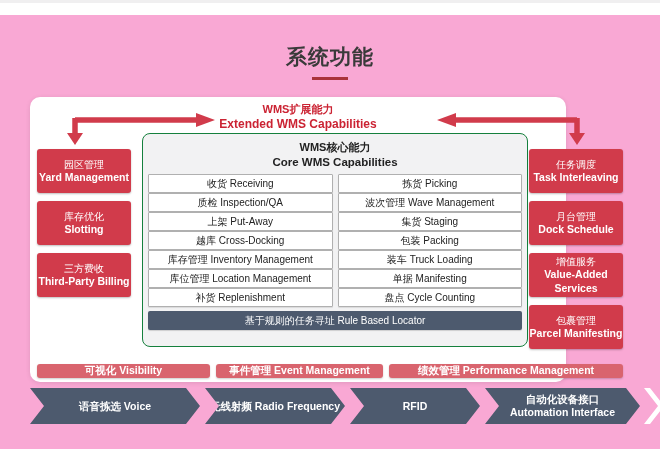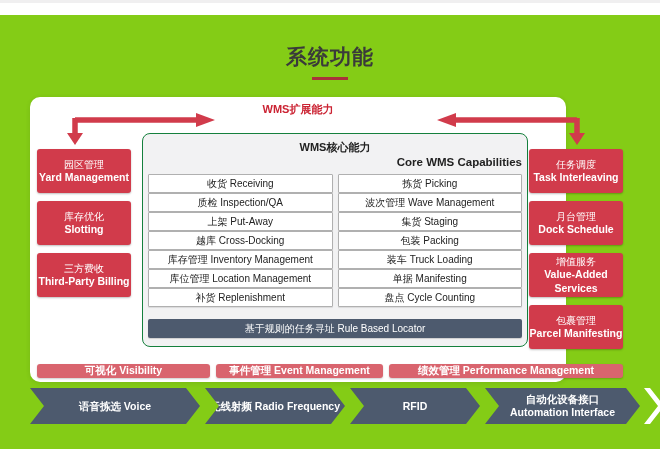--- a/index.html
+++ b/index.html
@@ -1,18 +1,18 @@
 <!DOCTYPE html>
 <html><head>
 <meta charset="utf-8">
 <style>
   * { margin:0; padding:0; box-sizing:border-box; }
   html,body { width:660px; height:449px; }
   body { font-family:"Liberation Sans","DejaVu Sans",sans-serif; background:#f3f3f3; }
-  .stage { position:relative; width:660px; height:449px; background:#84cc16; overflow:hidden; }
+  .stage { position:relative; width:660px; height:449px; background:#f9a8d4; overflow:hidden; }
   .topstrip { position:absolute; top:0; left:0; width:660px; height:15px; background:#ffffff; border-top:3px solid #f0eff0; }
   .page-title { position:absolute; top:43px; left:0; width:660px; text-align:center;
     font-size:21px; font-weight:bold; color:#3a3a3a; letter-spacing:1px; }
   .title-underline { position:absolute; top:77px; left:312px; width:36px; height:3px; background:#a9333a; }
 
   .panel { position:absolute; top:97px; left:30px; width:536px; height:285px; background:#ffffff;
     border-radius:10px; box-shadow:0 1px 5px rgba(0,0,0,0.10); }
 
   .ext-header { position:absolute; top:6px; left:0; width:100%; text-align:center; line-height:1.25; }
   .ext-zh { font-size:11px; font-weight:bold; color:#cb2333; }
@@ -28,26 +28,26 @@
   .redbox { height:44px; background:#d13b4b; border-radius:3px; color:#ffffff; text-align:center;
     display:flex; flex-direction:column; justify-content:center; line-height:1.3;
     box-shadow:0 1px 2px rgba(0,0,0,0.25); }
   .redbox .zh { font-size:10px; }
   .redbox .en { font-size:10.5px; font-weight:bold; }
 
   .core { position:absolute; top:36px; left:112px; width:386px; height:214px;
     background:#f2f2f3; border:1px solid #15803d; border-radius:8px; padding:5px; }
   .core-header { text-align:center; line-height:1.25; margin-top:2px; margin-bottom:5px; }
   .core-header .zh { font-size:11px; font-weight:bold; color:#222; display:block; }
-  .core-header .en { font-size:11.5px; font-weight:bold; color:#222; display:block;text-align:right; }
+  .core-header .en { font-size:11.5px; font-weight:bold; color:#222; display:block; }
   .core-grid { display:grid; grid-template-columns:1fr 1fr; gap:0 5px; }
   .cell { height:19px; background:#ffffff; border:1px solid #b0b0b0; border-radius:1px;
     font-size:10px; color:#222; display:flex; align-items:center; justify-content:center;
     box-shadow:0 1px 1px rgba(0,0,0,0.10); white-space:nowrap; }
-  .core-footer { margin-top:12px; height:19px; background:#4d5a6e; border-radius:2px; color:#ffffff;
+  .core-footer { margin-top:4px; height:19px; background:#4d5a6e; border-radius:2px; color:#ffffff;
     font-size:10px; display:flex; align-items:center; justify-content:center;
     box-shadow:0 1px 1px rgba(0,0,0,0.15);text-align:center; }
 
   .bars { position:absolute; top:255px; left:7px; width:586px; height:26px; display:flex; gap:6px;align-items:flex-end; }
   .bar { background:#d9646e; border-radius:3px; color:#ffffff; font-size:10.5px; font-weight:bold;
     display:flex; align-items:center; justify-content:center;
     box-shadow:0 1px 2px rgba(0,0,0,0.20); }
   .bar-1 { width:173px; } .bar-2 { width:167px; } .bar-3 { width:234px; }
 
   .chevrons { position:absolute; top:388px; left:0; width:660px; height:36px; }
@@ -67,20 +67,21 @@
 
 <div class="stage">
   <div class="topstrip"></div>
   <div class="page-title">系统功能</div>
   <div class="title-underline"></div>
 
   <div class="panel">
 
     <div class="ext-header">
       <div class="ext-zh">WMS扩展能力</div>
+      <div class="ext-en">Extended WMS Capabilities</div>
     </div>
 
     <svg class="arrow-svg arrow-left" viewBox="0 0 150 36">
       <line x1="8" y1="10" x2="131" y2="10" stroke="#d13b4b" stroke-width="5.5"></line>
       <polygon points="129,3 148,10 129,17" fill="#d13b4b"></polygon>
       <line x1="8" y1="8" x2="8" y2="24" stroke="#d13b4b" stroke-width="5.5"></line>
       <polygon points="0,23 16,23 8,35" fill="#d13b4b"></polygon>
     </svg>
 
     <svg class="arrow-svg arrow-right" viewBox="0 0 150 36">

